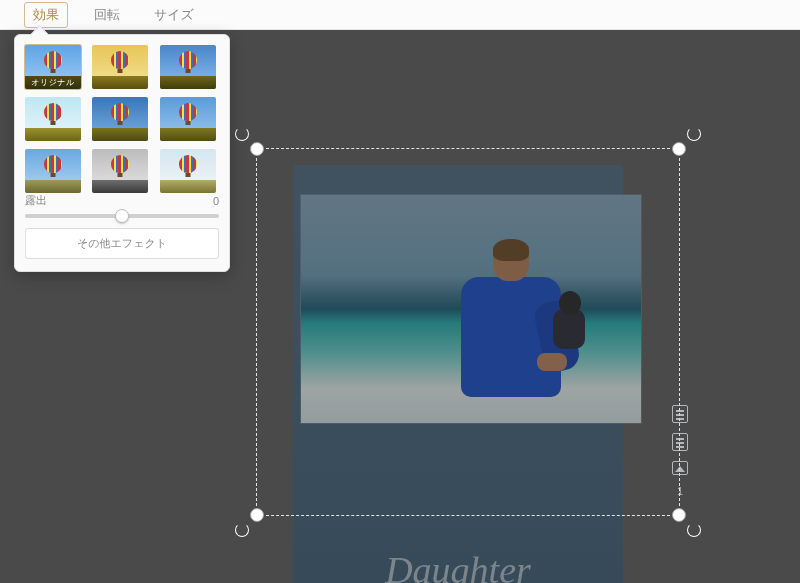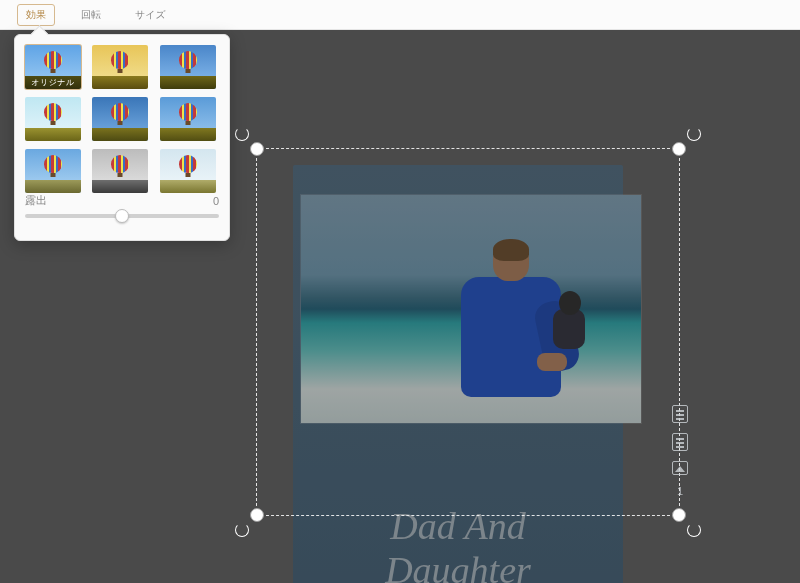--- a/index.html
+++ b/index.html
@@ -3,22 +3,22 @@
 <meta charset="utf-8">
 <style>
   * { box-sizing: border-box; margin: 0; padding: 0; }
   html, body { width: 800px; height: 583px; overflow: hidden; font-family: "Hiragino Sans", "Meiryo", sans-serif; }
   body { background: #6d6d6d; }
 
   
   .toolbar {
     position: absolute; top: 0; left: 0; right: 0; height: 30px;
     background: #fbfbfb; border-bottom: 1px solid #e5e5e5;
-    display: flex; align-items: center; padding: 0 17px; gap: 18px;
-    font-size: 10px; color: #888;
+    display: flex; align-items: center; padding: 0 24px; gap: 18px;
+    font-size: 13px; color: #888;
   }
   .tab { padding: 3px 8px; border-radius: 3px; cursor: pointer; }
   .tab.active { border: 1px solid #d6b98f; color: #b58a4a; }
 
   
   .popover {
     position: absolute; top: 34px; left: 14px; width: 216px;
     background: #fafafa; border: 1px solid #e0e0e0; border-radius: 6px;
     box-shadow: 0 4px 16px rgba(0,0,0,0.25);
     padding: 10px 10px 12px;
@@ -159,21 +159,21 @@
 <div class="toolbar">
   <div class="tab active">効果</div>
   <div class="tab">回転</div>
   <div class="tab">サイズ</div>
 </div>
 
 <div class="canvas">
 
   <div class="page-card">
     <div class="page-text">
-      <span>Dad And</span><br>
+      <br>
       <span>Daughter</span>
     </div>
   </div>
 
   <div class="photo">
     <div class="sea-sky"></div>
     <div class="father">
       <div class="body"></div>
         <div class="arm"></div>
         <div class="head"></div>
@@ -257,13 +257,14 @@
       </div>
     </div>
 
   <div class="slider-row">
     <span>露出</span>
     <span>0</span>
   </div>
   <div class="slider-track">
     <div class="slider-thumb"></div>
   </div>
+  <div class="more-btn">その他エフェクト</div>
 </div>
 
 </body></html>

